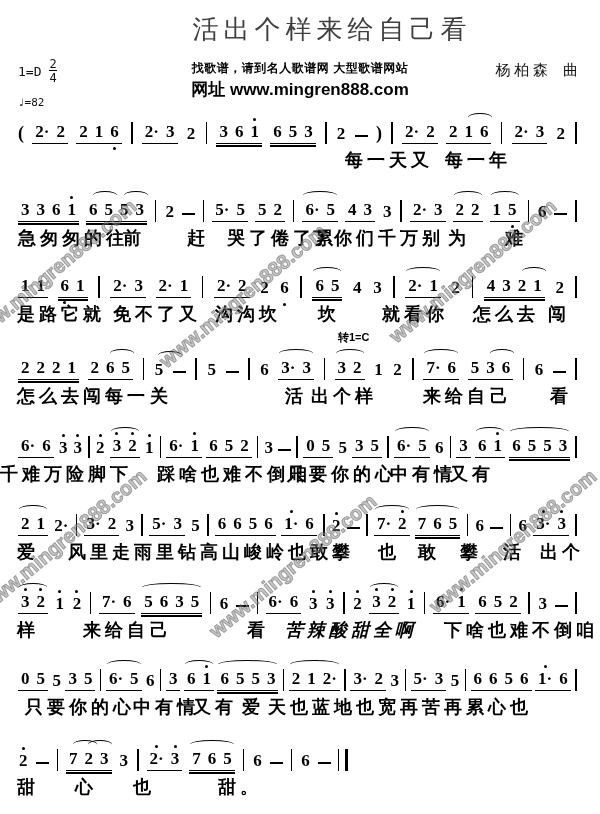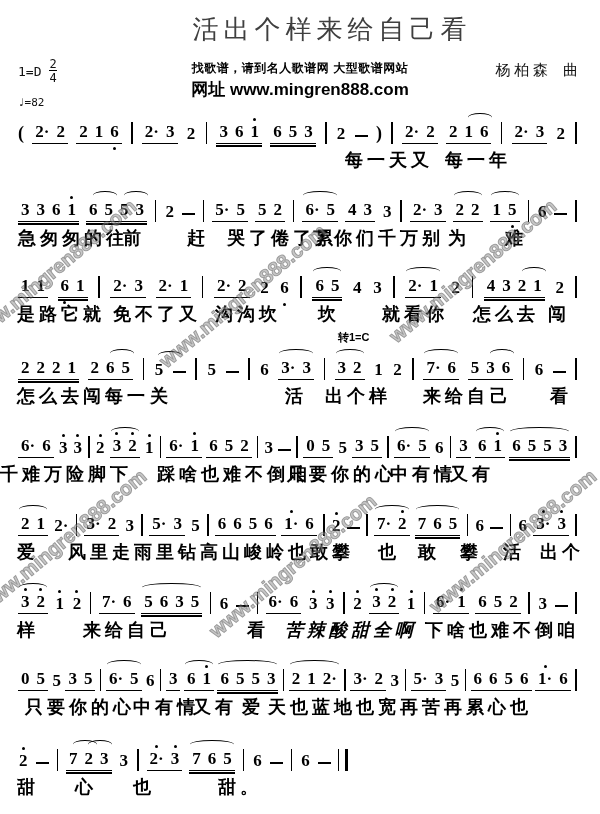--- a/index.html
+++ b/index.html
@@ -303,21 +303,21 @@
             <span class="n">6</span>
           </span>
           <span class="bar"></span>
           <span class="n">6</span>
           <span class="dash"></span>
           <span class="bar"></span>
         </div>
         <span class="lyr" style="left: 17px;">怎么去闯每一</span>
         <span class="lyr" style="left: 150px;">关</span>
         <span class="lyr" style="left: 285px;">活</span>
-        <span class="lyr" style="left: 325px; font-family: Liberation Serif, serif;">出个样</span>
+        <span class="lyr" style="left: 311px; font-family: Liberation Serif, serif;">出个样</span>
         <span class="lyr" style="left: 423px;">来给自</span>
         <span class="lyr" style="left: 490px;">己</span>
         <span class="lyr" style="left: 550px;">看</span>
       </div>
       <div class="system" style="top: 426px;">
         <div class="notes" style="width: 560px;">
           <span class="grp">
             <span class="n">6·</span>
             <span class="n">6</span>
           </span>
@@ -492,21 +492,21 @@
           <span class="bar"></span>
           <span class="n">3</span>
           <span class="dash"></span>
           <span class="bar"></span>
         </div>
         <span class="lyr" style="left: 17px;">样</span>
         <span class="lyr" style="left: 83px;">来给自</span>
         <span class="lyr" style="left: 150px;">己</span>
         <span class="lyr" style="left: 247px;">看</span>
         <span class="lyr" style="left: 285px; font-style: italic;">苦辣酸甜全啊</span>
-        <span class="lyr" style="left: 425px; text-align: right;">下啥也难不倒咱</span>
+        <span class="lyr" style="left: 444px; text-align: right;">下啥也难不倒咱</span>
       </div>
       <div class="system" style="top: 659px;">
         <div class="notes" style="width: 560px;">
           <span class="grp">
             <span class="n">0</span>
             <span class="n">5</span>
           </span>
           <span class="n">5</span>
           <span class="grp">
             <span class="n">3</span>

